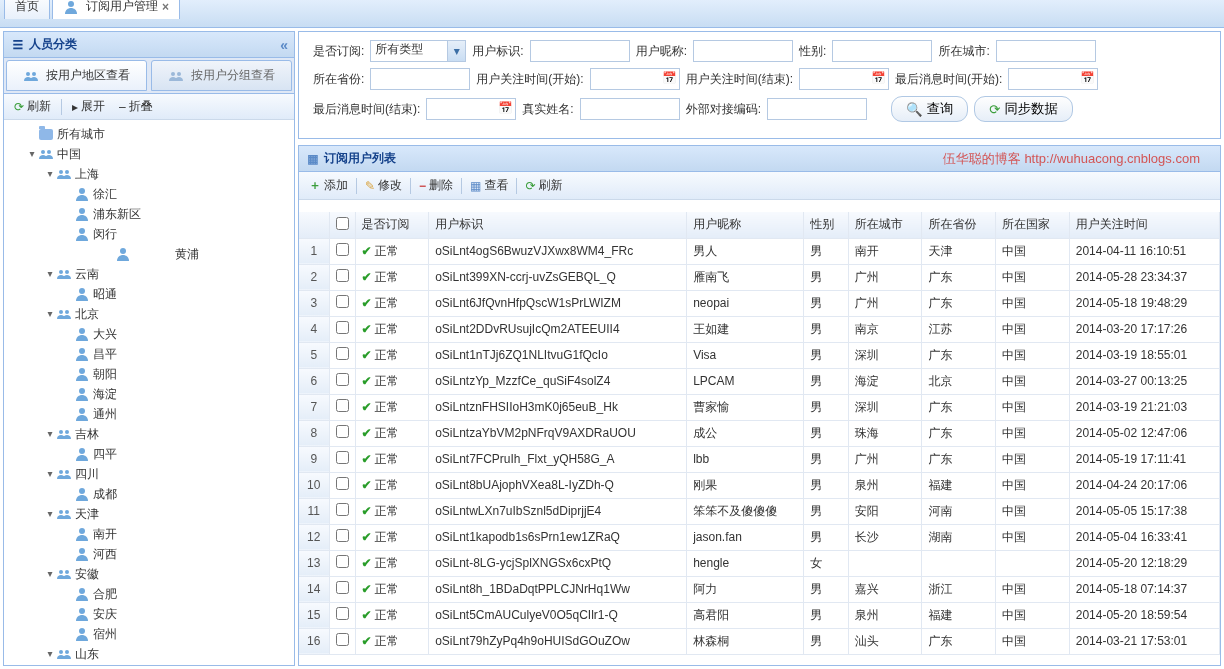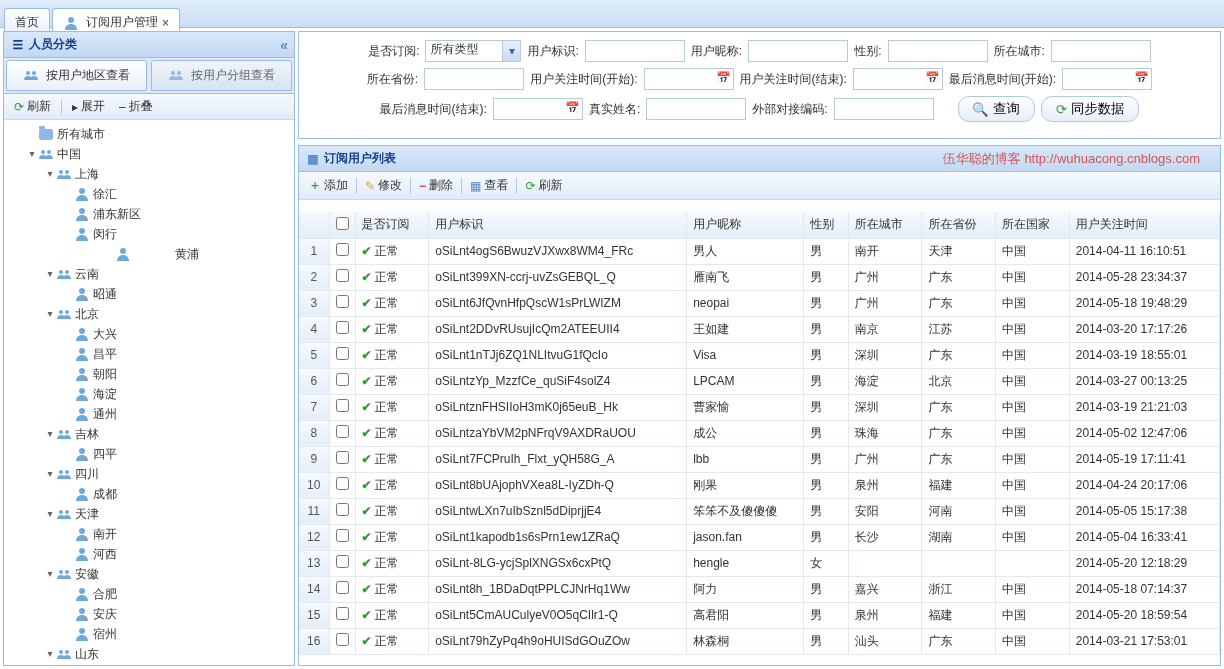--- a/index.html
+++ b/index.html
@@ -1,42 +1,42 @@
 <!DOCTYPE html>
 <html><head>
 <meta charset="utf-8">
 <style>
 *{box-sizing:border-box;margin:0;padding:0;}
 body{font-family:"Microsoft YaHei",Arial,sans-serif;font-size:12px;color:#333;background:#fff;width:1224px;height:669px;overflow:hidden;}
-.tabbar{height:28px;background:linear-gradient(#e2eefc,#c8ddf3);border-bottom:1px solid #99bbe8;display:flex;align-items:flex-start;padding:8px 4px;}
+.tabbar{height:28px;background:linear-gradient(#e2eefc,#c8ddf3);border-bottom:1px solid #99bbe8;display:flex;align-items:flex-end;padding:8px 4px;}
 .tab{padding:5px 10px 4px;border:1px solid #99bbe8;border-bottom:none;margin-right:2px;border-radius:3px 3px 0 0;background:linear-gradient(#fff,#e8f0fb);display:flex;align-items:center;gap:4px;cursor:pointer;}
 .tab.active{background:#fff;}
 .close-x{color:#777;font-weight:bold;cursor:pointer;}
 .layout{display:flex;height:641px;}
 .sidebar{width:292px;border:1px solid #99bbe8;margin:3px;display:flex;flex-direction:column;}
 .panel-hdr{height:26px;background:linear-gradient(#d8e8fb,#c3d9f1);border-bottom:1px solid #99bbe8;display:flex;align-items:center;padding:0 6px;color:#15428b;font-weight:bold;}
 .collapse{margin-left:auto;color:#5b8ac7;cursor:pointer;font-size:14px;}
 .subtabs{display:flex;border-bottom:1px solid #99bbe8;background:#dfe8f6;}
-.subtab{flex:1;padding:6px 6px;margin:2px;border:1px solid #99bbe8;border-radius:3px 3px 0 0;background:linear-gradient(#fff,#eaf1fb);display:flex;align-items:flex-start;gap:4px;cursor:pointer;justify-content:center;}
+.subtab{flex:1;padding:6px 6px;margin:2px;border:1px solid #99bbe8;border-radius:3px 3px 0 0;background:linear-gradient(#fff,#eaf1fb);display:flex;align-items:flex-end;gap:4px;cursor:pointer;justify-content:center;}
 .subtab.inactive{background:linear-gradient(#f0f4fa,#d8e4f3);color:#666;}
 .tree-tb{height:26px;background:linear-gradient(#f7fafe,#e0ebf9);border-bottom:1px solid #cbd9ea;display:flex;align-items:center;padding:0 4px;gap:2px;}
 .tbtn{padding:3px 6px;display:flex;align-items:center;gap:3px;cursor:pointer;border-radius:2px;}
 .sep{width:1px;height:16px;background:#b5c9e2;margin:0 2px;}
 .tree{flex:1;overflow:auto;padding:4px 0;}
 .tree-node{display:flex;align-items:center;padding:1px 0 1px 4px;cursor:pointer;white-space:nowrap;line-height:18px;}
 .expander{width:12px;text-align:center;color:#666;font-size:10px;}
 .ico{width:16px;height:16px;margin-right:3px;display:inline-flex;align-items:center;justify-content:center;}
 .ico-folder{background:#8fb8e8;border-radius:2px;position:relative;width:14px;height:11px;}
 .ico-folder::before{content:"";position:absolute;top:-3px;left:0;width:6px;height:3px;background:#8fb8e8;border-radius:1px 1px 0 0;}
 .ico-group{color:#5b8ac7;}
 .ico-user{color:#5b8ac7;}
 .main{flex:1;margin:3px 3px 3px 0;display:flex;flex-direction:column;}
 .query-panel{border:1px solid #99bbe8;padding:8px 14px 10px;}
 .query-title{font-weight:bold;color:#15428b;font-size:13px;margin-bottom:6px;}
-.form-row{display:flex;align-items:center;gap:6px;margin-bottom:6px;flex-wrap:nowrap;justify-content:center;}
+.form-row{display:flex;align-items:center;gap:6px;margin-bottom:6px;flex-wrap:nowrap;}
 .form-row label{color:#333;white-space:nowrap;}
 .combo,.txt{border:1px solid #b5c9e2;height:22px;padding:0 4px;font-size:12px;}
 .combo{width:96px;background:#fff;position:relative;}
 .combo-arrow{position:absolute;right:0;top:0;width:18px;height:100%;background:linear-gradient(#e6eff9,#c9ddf3);border-left:1px solid #b5c9e2;display:flex;align-items:center;justify-content:center;color:#3b6ea5;}
 .date-wrap{position:relative;display:inline-block;}
 .date-ico{position:absolute;right:2px;top:2px;width:16px;height:16px;display:flex;align-items:center;justify-content:center;color:#c66;}
 .btn{background:linear-gradient(#fefefe,#e6eef8);border:1px solid #b0c8e4;border-radius:11px;padding:3px 14px;cursor:pointer;display:inline-flex;align-items:center;gap:4px;}
 .grid-panel{border:1px solid #99bbe8;flex:1;display:flex;flex-direction:column;margin-top:6px;overflow:hidden;}
 .grid-title{height:26px;background:linear-gradient(#d8e8fb,#c3d9f1);border-bottom:1px solid #99bbe8;display:flex;align-items:center;padding:0 6px;color:#15428b;font-weight:bold;position:relative;}
 .watermark{position:absolute;right:20px;color:#d35454;font-weight:normal;font-size:13px;}

